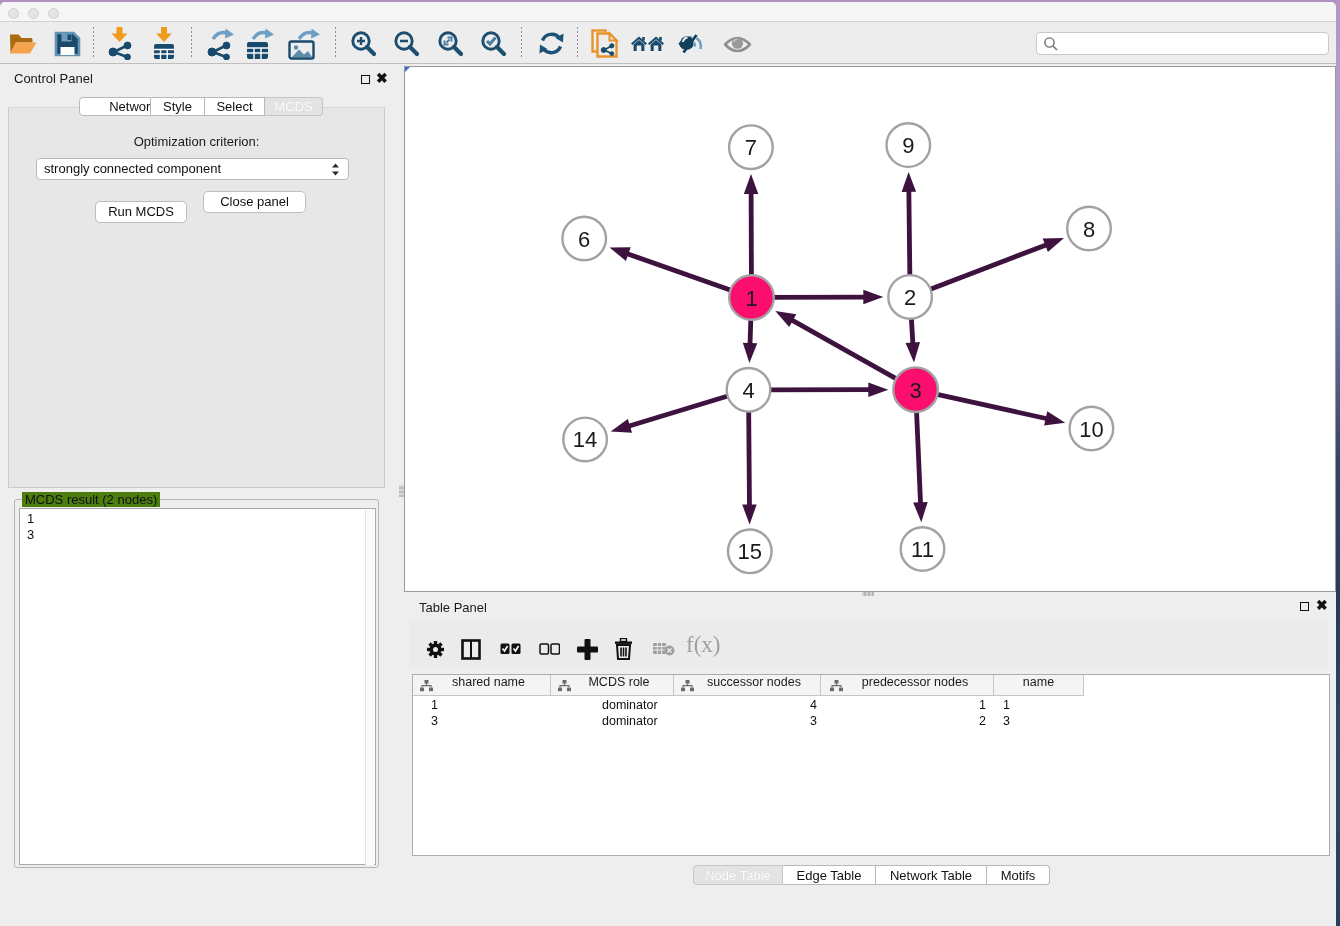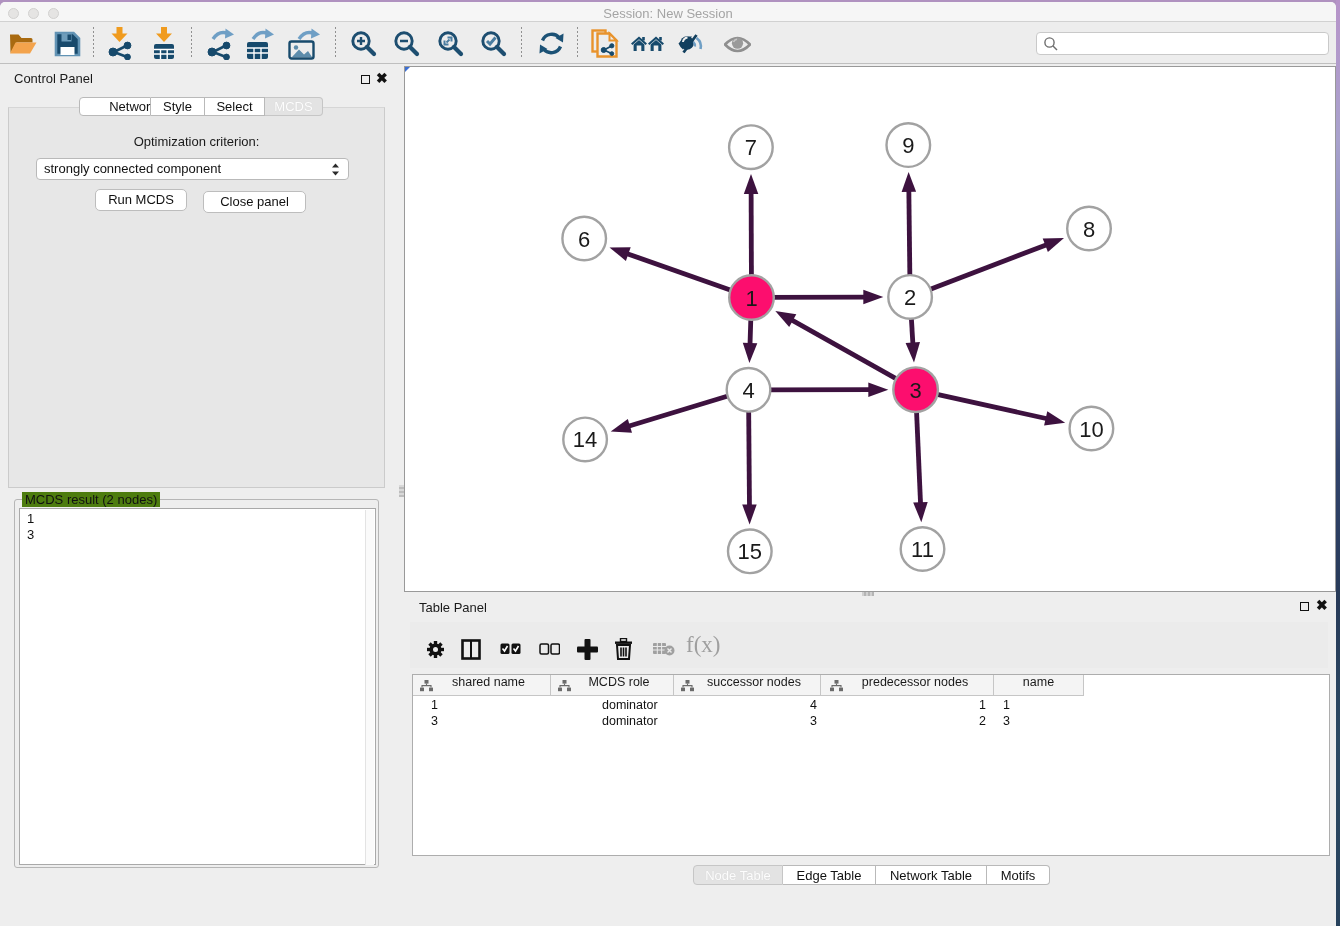--- a/index.html
+++ b/index.html
@@ -66,21 +66,20 @@
 </style>
 </head>
 <body>
 <div id="desk-right" class="abs"></div>
 <div id="app" class="abs">
 
   <div id="titlebar" class="abs">
     <div class="tl-circle" style="left:8px;"></div>
     <div class="tl-circle" style="left:28px;"></div>
     <div class="tl-circle" style="left:48px;"></div>
-    <div class="title">Session: New Session</div>
   </div>
 
   <div id="toolbar" class="abs">
     <svg class="ticon" style="left:8px; top:10px;" width="30" height="24" viewBox="0 0 30 24">
       <path fill="#a96a10" d="M2 2.5 h8.5 l3 3.5 h9.5 q1.5 0 1.5 1.5 v3 H8.5 L2.5 21 Z"></path>
       <path fill="#f3a34c" d="M7.5 10.5 H28.5 L22 21.5 H2 Z"></path>
     </svg>
     <svg class="ticon" style="left:54px; top:9px;" width="27" height="26" viewBox="0 0 27 26">
       <path d="M2 2 H19.5 L25 7.5 V24 H2 Z" fill="#194a6c" stroke="#6293b4" stroke-width="2.6"></path>
       <rect x="7.5" y="2.5" width="10" height="8" fill="#6e9cba"></rect>
@@ -240,21 +239,21 @@
       <div class="tab last sel" style="width:58px;">MCDS</div>
     </div>
     <div id="cp-pane"></div>
     <div id="opt-select">strongly connected component
       <svg width="9" height="13" style="position:absolute;right:8px;top:4px;" viewBox="0 0 9 13">
           <path d="M1 4.5 L4.5 0.5 L8 4.5 Z" fill="#2a2a2a"></path>
           <path d="M1 8.5 L4.5 12.5 L8 8.5 Z" fill="#2a2a2a"></path>
         </svg>
     </div>
     <div id="opt-label">Optimization criterion:</div>
-    <div class="btn" style="left:95px; top:124px; width:92px;">Run MCDS</div>
+    <div class="btn" style="left:95px; top:136px; width:92px;">Run MCDS</div>
     <div class="btn" style="left:203px; top:126px; width:103px;">Close panel</div>
     <div id="mcds-fs">
       <div id="mcds-legend">MCDS result (2 nodes)</div>
       <div id="mcds-inner">1<br>3
         <div id="mcds-scroll"></div>
       </div>
     </div>
   </div>
 
   <div id="netframe" class="abs">

